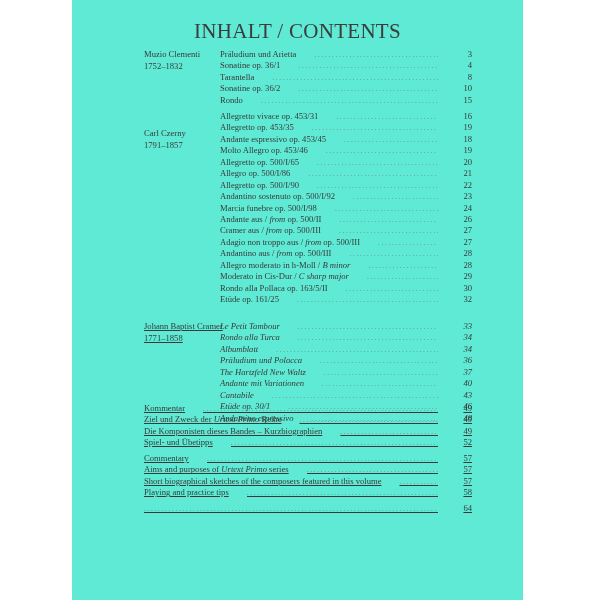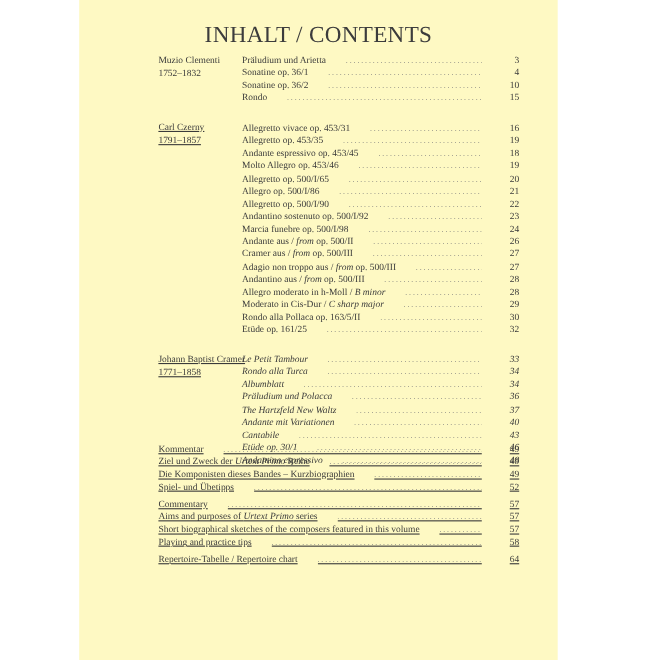--- a/index.html
+++ b/index.html
@@ -1,23 +1,22 @@
 <!DOCTYPE html>
 <html><head>
 <meta charset="utf-8">
 <style>
   html, body { margin: 0; padding: 0; }
   body {
     width: 600px; height: 600px; background: #ffffff; position: relative; overflow: hidden;
     font-family: "Liberation Serif", "DejaVu Serif", serif; color: #3a3a3a;
   }
   .page {
-    position: absolute; left: 72px; top: 0; width: 396px; height: 600px;
-    background: #fef9c3;
-    padding-left: 39px;
+    position: absolute; left: 72px; top: 0; width: 451px; height: 600px;
+    background: #5eead4;
   }
   .title {
     position: absolute; left: 0; width: 100%; top: 19px; text-align: center;
     font-size: 21px; letter-spacing: 0.3px; color: #3c3c3c;
   }
   .composer {
     position: absolute; left: 72px; font-size: 8.6px; line-height: 11.5px;
   }
   .composer div { white-space: nowrap; }
   .entries { position: absolute; left: 148px; width: 252px; }
@@ -53,32 +52,37 @@
         <span class="t">Präludium und Arietta</span>
         <span class="dots"></span>
         <span class="p">3</span>
       </div>
       <div class="row">
         <span class="t">Sonatine op. 36/1</span>
         <span class="dots"></span>
         <span class="p">4</span>
       </div>
       <div class="row">
+        <span class="t">Tarantella</span>
+        <span class="dots"></span>
+        <span class="p">8</span>
+      </div>
+      <div class="row">
         <span class="t">Sonatine op. 36/2</span>
         <span class="dots"></span>
         <span class="p">10</span>
       </div>
       <div class="row">
         <span class="t">Rondo</span>
         <span class="dots"></span>
         <span class="p">15</span>
       </div>
     </div>
 
-  <div class="composer" style="top:110px;text-decoration:underline;">
+  <div class="composer" style="top:128px;">
     <div>Carl Czerny</div>
     <div>1791–1857</div>
   </div>
   <div class="entries" style="top:111px;">
       <div class="row">
         <span class="t">Allegretto vivace op. 453/31</span>
         <span class="dots"></span>
         <span class="p">16</span>
       </div>
       <div class="row">
@@ -256,18 +260,17 @@
       </div>
       <div class="row">
         <span class="t">Playing and practice tips</span>
         <span class="dots"></span>
         <span class="p">58</span>
       </div>
     </div>
 
   <div class="entries full" style="top:503px;">
       <div class="row">
-        <span class="t">Repertoire-Tabelle / Repertoire chart</span>
         <span class="dots"></span>
         <span class="p">64</span>
       </div>
     </div>
 </div>
 
 </body></html>

